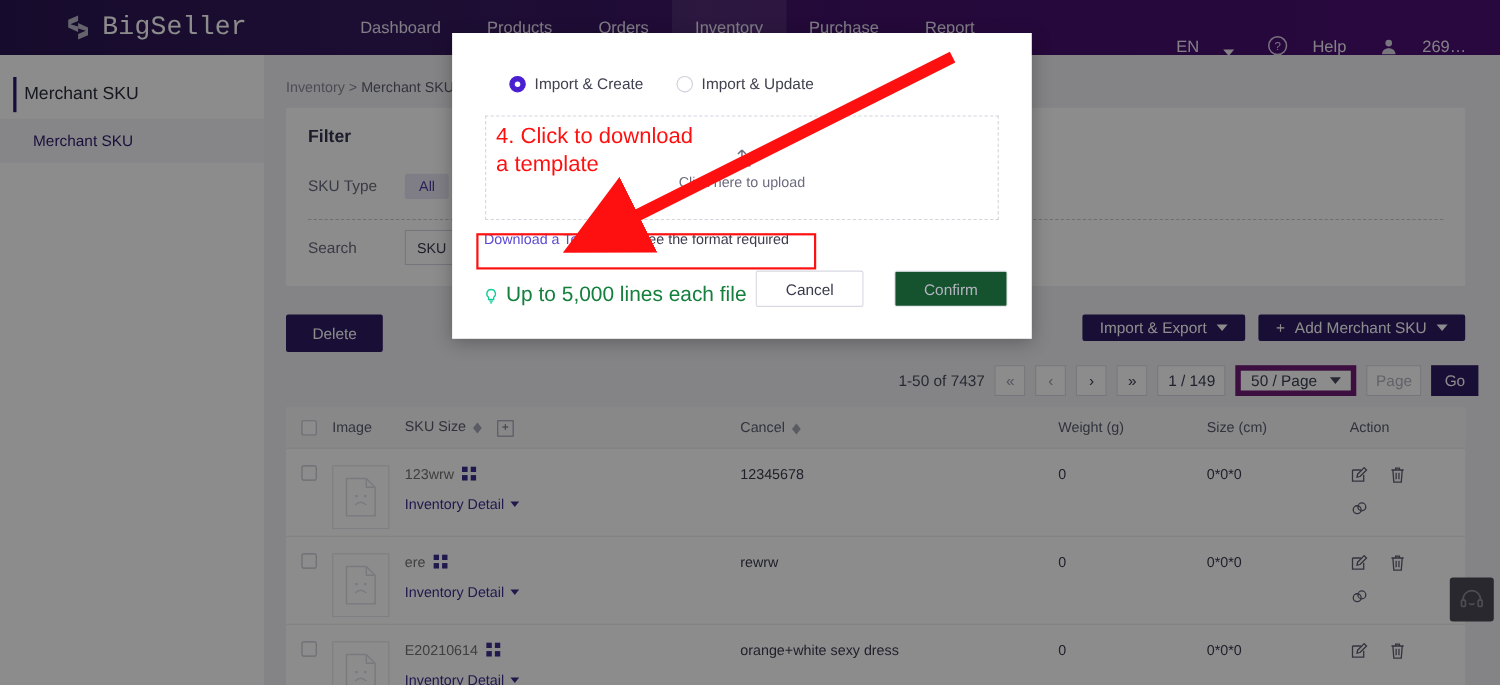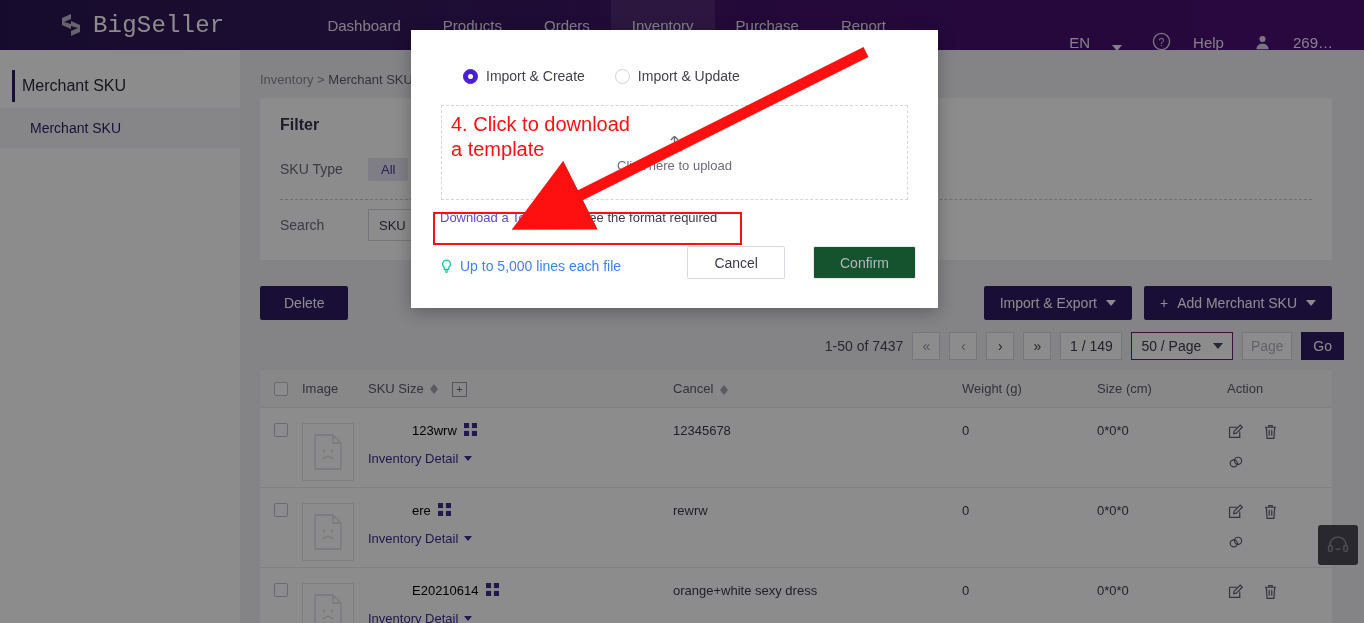--- a/index.html
+++ b/index.html
@@ -49,45 +49,45 @@
   .card-title{ font-size:16px; color:#33334d; font-weight:bold; margin-bottom:18px;}
   .frow{ display:flex; align-items:center; height:34px; font-size:14px; color:#6b6b80;}
   .flabel{ width:88px; }
   .chip{ background:#e8e6f4; color:#4b3b9e; font-size:13px; border-radius:2px; padding:4px 13px;}
   .dash{ border-top:1px dashed #c9c9d4; margin:13px 0 8px 0; width:1032px;}
   .finput{ border:1px solid #d6d7e0; background:#fff; height:32px; min-width:150px; font-size:13px; color:#3a3a4d; display:flex; align-items:center; padding:0 10px;}
 
   .toolbar{ position:absolute; left:20px; top:236px; width:1072px; height:40px;}
   .btn{ font-size:14px; border-radius:2px; cursor:pointer; display:inline-flex; align-items:center; justify-content:center;}
   .btn-primary{ background:#2e1a63; color:#fff; height:34px; padding:0 24px;}
-  .btn-nav{ background:#2e1a63; color:#fff; height:34px; padding:0 16px; gap:9px;}
+  .btn-nav{ background:#2e1a63; color:#fff; height:24px; padding:0 16px; gap:9px;}
   .tb-right{ position:absolute; right:0; top:0; display:flex; gap:12px;}
 
   .pager{ position:absolute; right:20px; top:282px; display:flex; align-items:center; gap:9px; font-size:14px; color:#4a4a5e;}
   .pgbox{ border:1px solid #d8d9e2; background:#fff; height:28px; min-width:28px; display:flex; align-items:center; justify-content:center; color:#9a9aad; padding:0 8px; cursor:pointer;}
   .pgbox.dark{ color:#3c3c52;}
-  .pgsel{ border:1px solid #701a75; background:#fff; height:28px; display:flex; align-items:center; gap:12px; padding:0 9px; color:#3c3c52; cursor:pointer;}
+  .pgsel{ border:5px solid #701a75; background:#fff; height:28px; display:flex; align-items:center; gap:12px; padding:0 9px; color:#3c3c52; cursor:pointer;}
   .pginput{ border:1px solid #d8d9e2; background:#fff; height:28px; width:50px; display:flex; align-items:center; justify-content:center; color:#b3b3c2;}
   .pggo{ background:#2e1a63; color:#fff; height:28px; padding:0 12px; display:flex; align-items:center; cursor:pointer;}
 
   
   .table{ position:absolute; left:20px; top:320px; width:1072px; background:#fff;}
   .thead{ display:flex; align-items:center; height:38px; background:#f7f7fa; font-size:13px; color:#5c5c70; border-bottom:1px solid #ececf1;}
   .trow{ display:flex; height:80px; border-bottom:1px solid #ececf1; font-size:13px; color:#3b3b4f;}
   .c-chk{ width:42px; display:flex; justify-content:center; padding-top:0;}
   .c-img{ width:66px; }
   .c-sku{ width:200px; }
   .c-title{ flex:1; }
   .c-w{ width:135px;}
   .c-s{ width:130px;}
   .c-a{ width:105px;}
   .trow .c-chk,.trow .c-img,.trow .c-sku,.trow .c-title,.trow .c-w,.trow .c-s,.trow .c-a{ padding-top:15px;}
   .chkbox{ width:14px;height:14px;border:1px solid #c2c3cf;background:#fff;border-radius:2px; cursor:pointer;}
   .noimg{ width:52px;height:58px;border:1px solid #e6e6ee;display:flex;align-items:center;justify-content:center;}
-  .skuname{ color:#000000; display:flex; align-items:flex-start; gap:7px;margin-left:44px;}
+  .skuname{ color:#737373; display:flex; align-items:center; gap:7px;}
   .invdetail{ color:#3b2f8f; display:flex; align-items:center; gap:6px; margin-top:13px; cursor:pointer;}
   .chev{ width:0;height:0;border-left:4px solid transparent;border-right:4px solid transparent;border-top:5px solid currentColor;}
   .acticons{ display:flex; gap:18px; color:#5e5e72;}
   .acticons2{ margin-top:14px; color:#5e5e72;}
   .sorter{ display:inline-block; position:relative; width:8px; height:12px; vertical-align:middle; margin-left:3px;}
   .sorter i{ position:absolute; left:0; width:0;height:0;border-left:4px solid transparent;border-right:4px solid transparent;}
   .sorter i.up{ top:1px; border-bottom:5px solid #a6a6b6;}
   .sorter i.dn{ bottom:1px; border-top:5px solid #a6a6b6;}
   .plusbox{ display:inline-flex; width:15px;height:15px;border:1px solid #9c9cae; align-items:center;justify-content:center; color:#6a6a7e; font-size:11px; line-height:1; margin-left:10px; cursor:pointer;}
 
@@ -110,21 +110,21 @@
     font-size:13px; color:#6b6b7d; cursor:pointer;
   }
   .annot{
     position:absolute; left:40px; top:82px; color:#ff1010; font-size:20px; line-height:1.25; font-weight:normal; white-space:pre-line;
   }
   .dl-line{
     position:absolute; left:29px; top:180px; font-size:13px; color:#3c3c4e;
   }
   .dl-link{ color:#5b4ad1; cursor:pointer;}
   .dl-box{ position:absolute; left:433px; top:212px; width:309px; height:33px; border:2px solid #ff1010; z-index:45;}
-  .hintline{ position:absolute; left:29px; top:228px; font-size:14px; color:#3b82f6; display:flex; align-items:center; gap:7px;}
+  .hintline{ position:absolute; left:29px; top:228px; font-size:19px; color:#15803d; display:flex; align-items:center; gap:7px;}
   .mbtns{ position:absolute; right:22px; top:216px; display:flex; gap:28px;}
   .mbtn{ height:33px; padding:0 26px; display:flex;align-items:center;justify-content:center; font-size:14px; border-radius:2px; cursor:pointer;}
   .mbtn-cancel{ border:1px solid #d8d9e2; background:#fff; color:#3a3a4d;}
   .mbtn-confirm{ background:#14532d; color:#b4b4c0; border:1px solid #e9e9ee;}
 
   .arrow{ position:absolute; left:411px; top:30px; width:530px; height:300px; z-index:44; pointer-events:none;}
 
   .support{ position:absolute; right:6px; top:525px; width:40px; height:40px; background:#4a4a55; border-radius:3px; display:flex; align-items:center; justify-content:center; z-index:20; cursor:pointer;}
 </style>
 </head>

